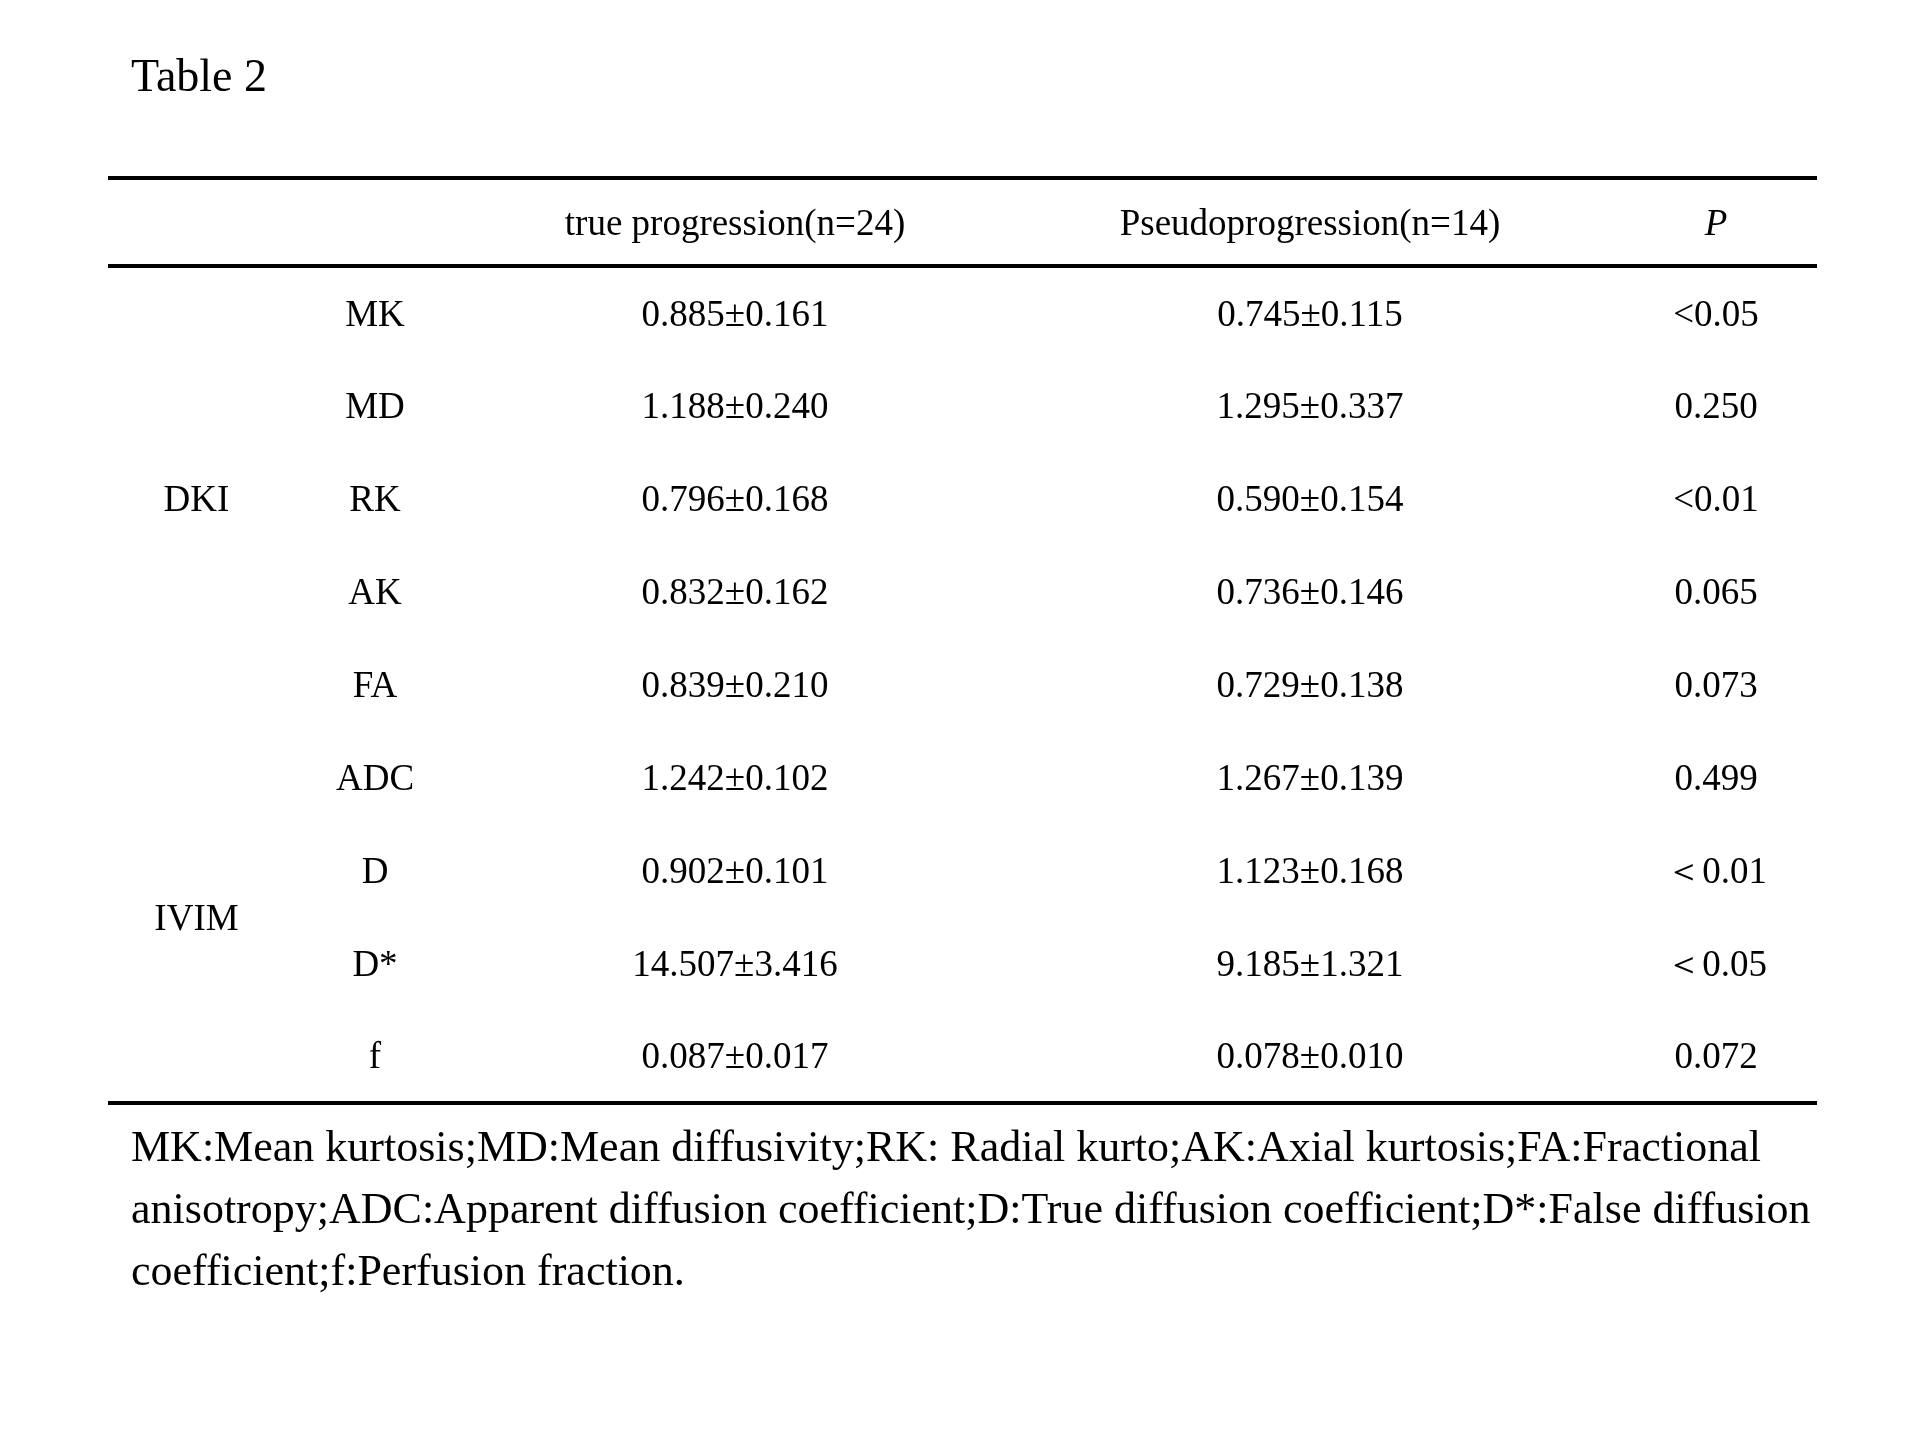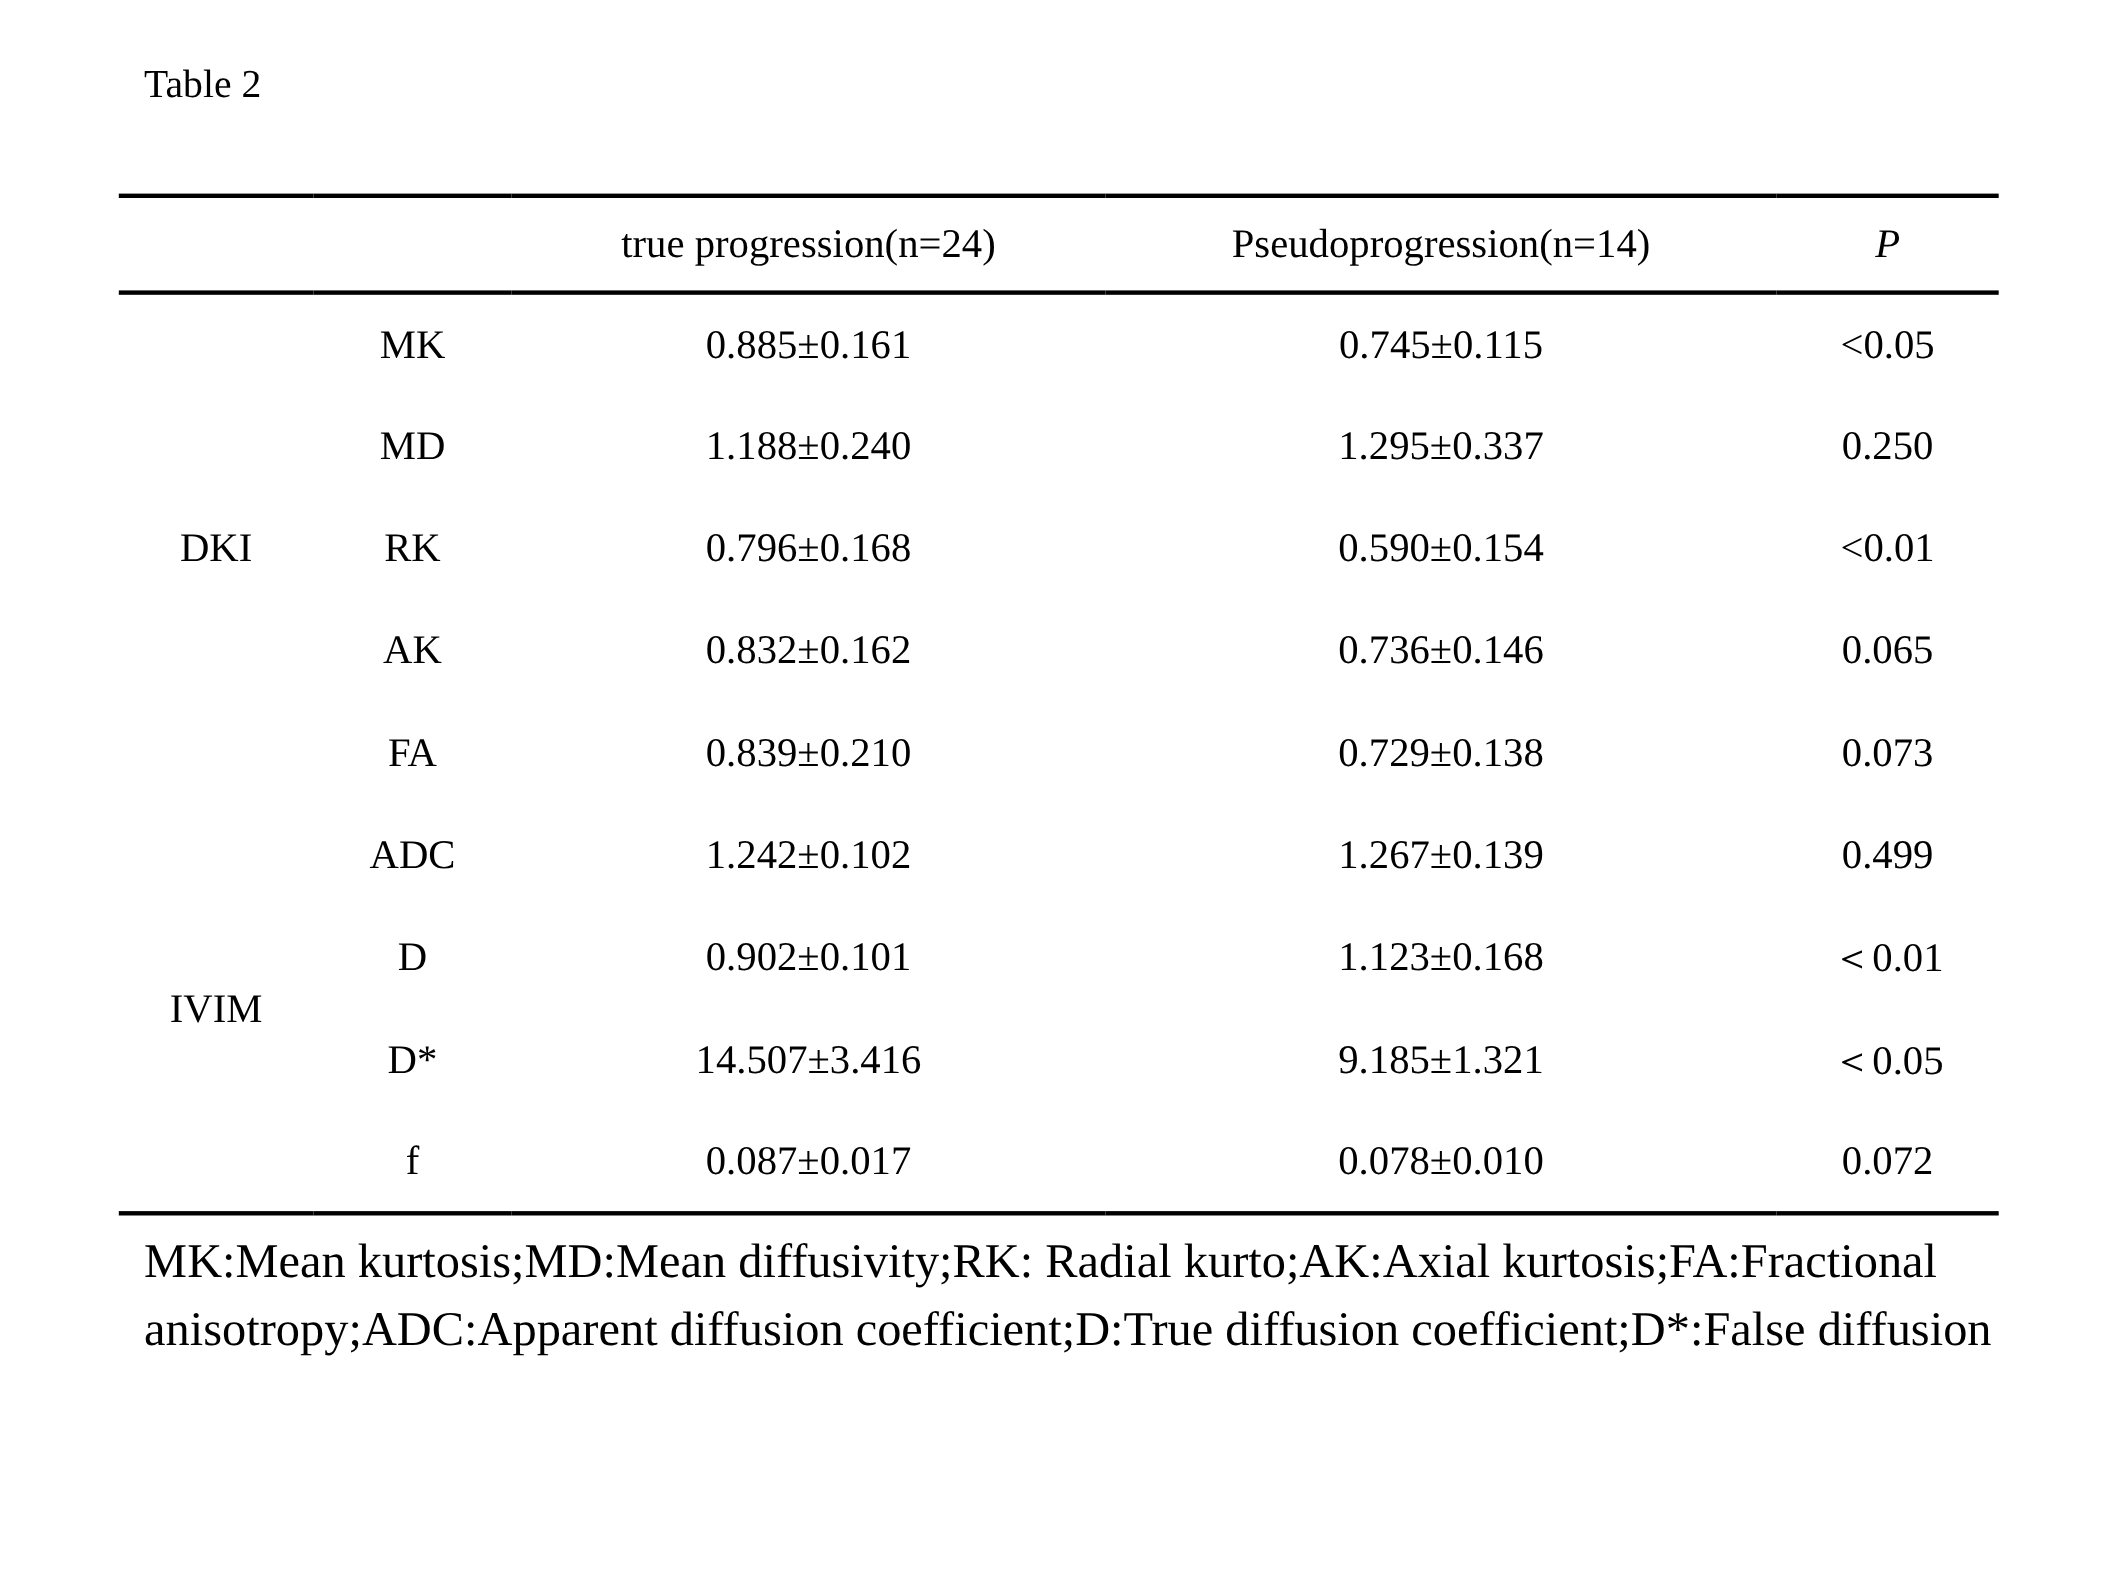--- a/index.html
+++ b/index.html
@@ -9,21 +9,21 @@
     background: #ffffff;
     color: #000000;
     font-family: "Liberation Serif", "DejaVu Serif", serif;
     overflow: hidden;
     position: relative;
   }
   .caption {
     position: absolute;
     left: 131px;
     top: 44px;
-    font-size: 36px;
+    font-size: 46px;
     line-height: 64px;
     white-space: nowrap;
   }
   table.params {
     position: absolute;
     left: 108px;
     top: 176px;
     width: 1709px;
     border-collapse: collapse;
     table-layout: fixed;
@@ -139,13 +139,14 @@
         <td class="col-val">0.087±0.017</td>
         <td class="col-val">0.078±0.010</td>
         <td class="col-p">0.072</td>
       </tr>
     </tbody>
 </table>
 
 <div class="footnotes">
   <div>MK:Mean kurtosis;MD:Mean diffusivity;RK: Radial kurto;AK:Axial kurtosis;FA:Fractional</div>
   <div>anisotropy;ADC:Apparent diffusion coefficient;D:True diffusion coefficient;D*:False diffusion</div>
+  <div>coefficient;f:Perfusion fraction.</div>
 </div>
 
 </body></html>

